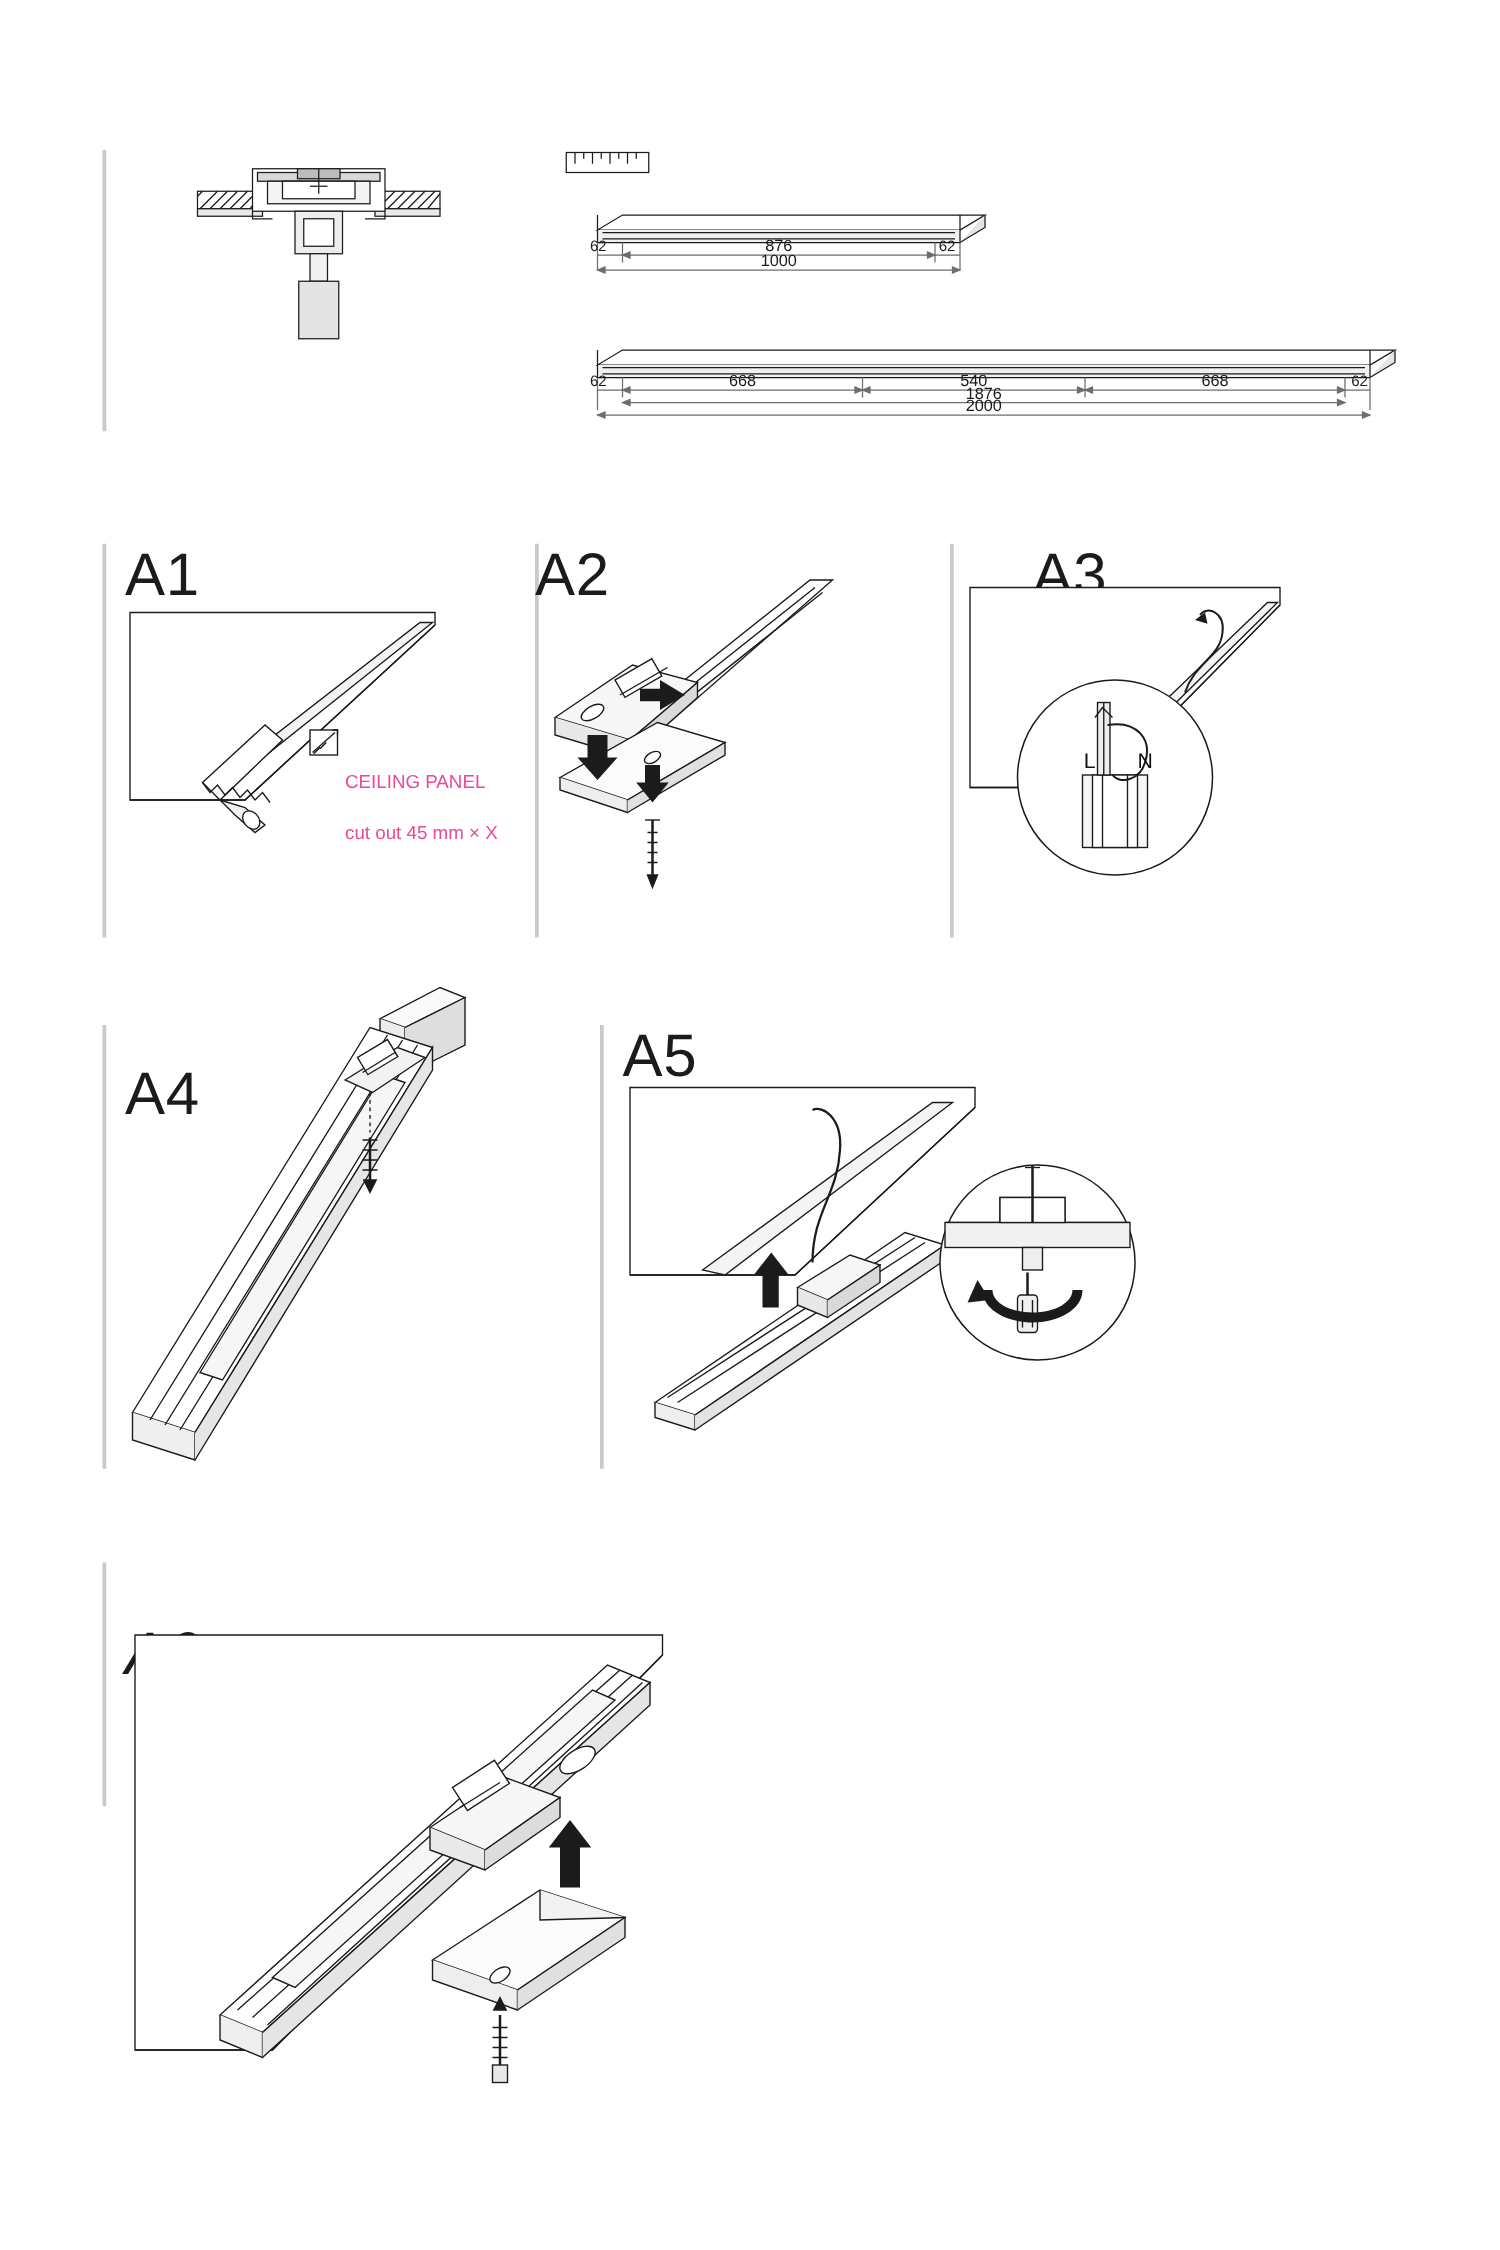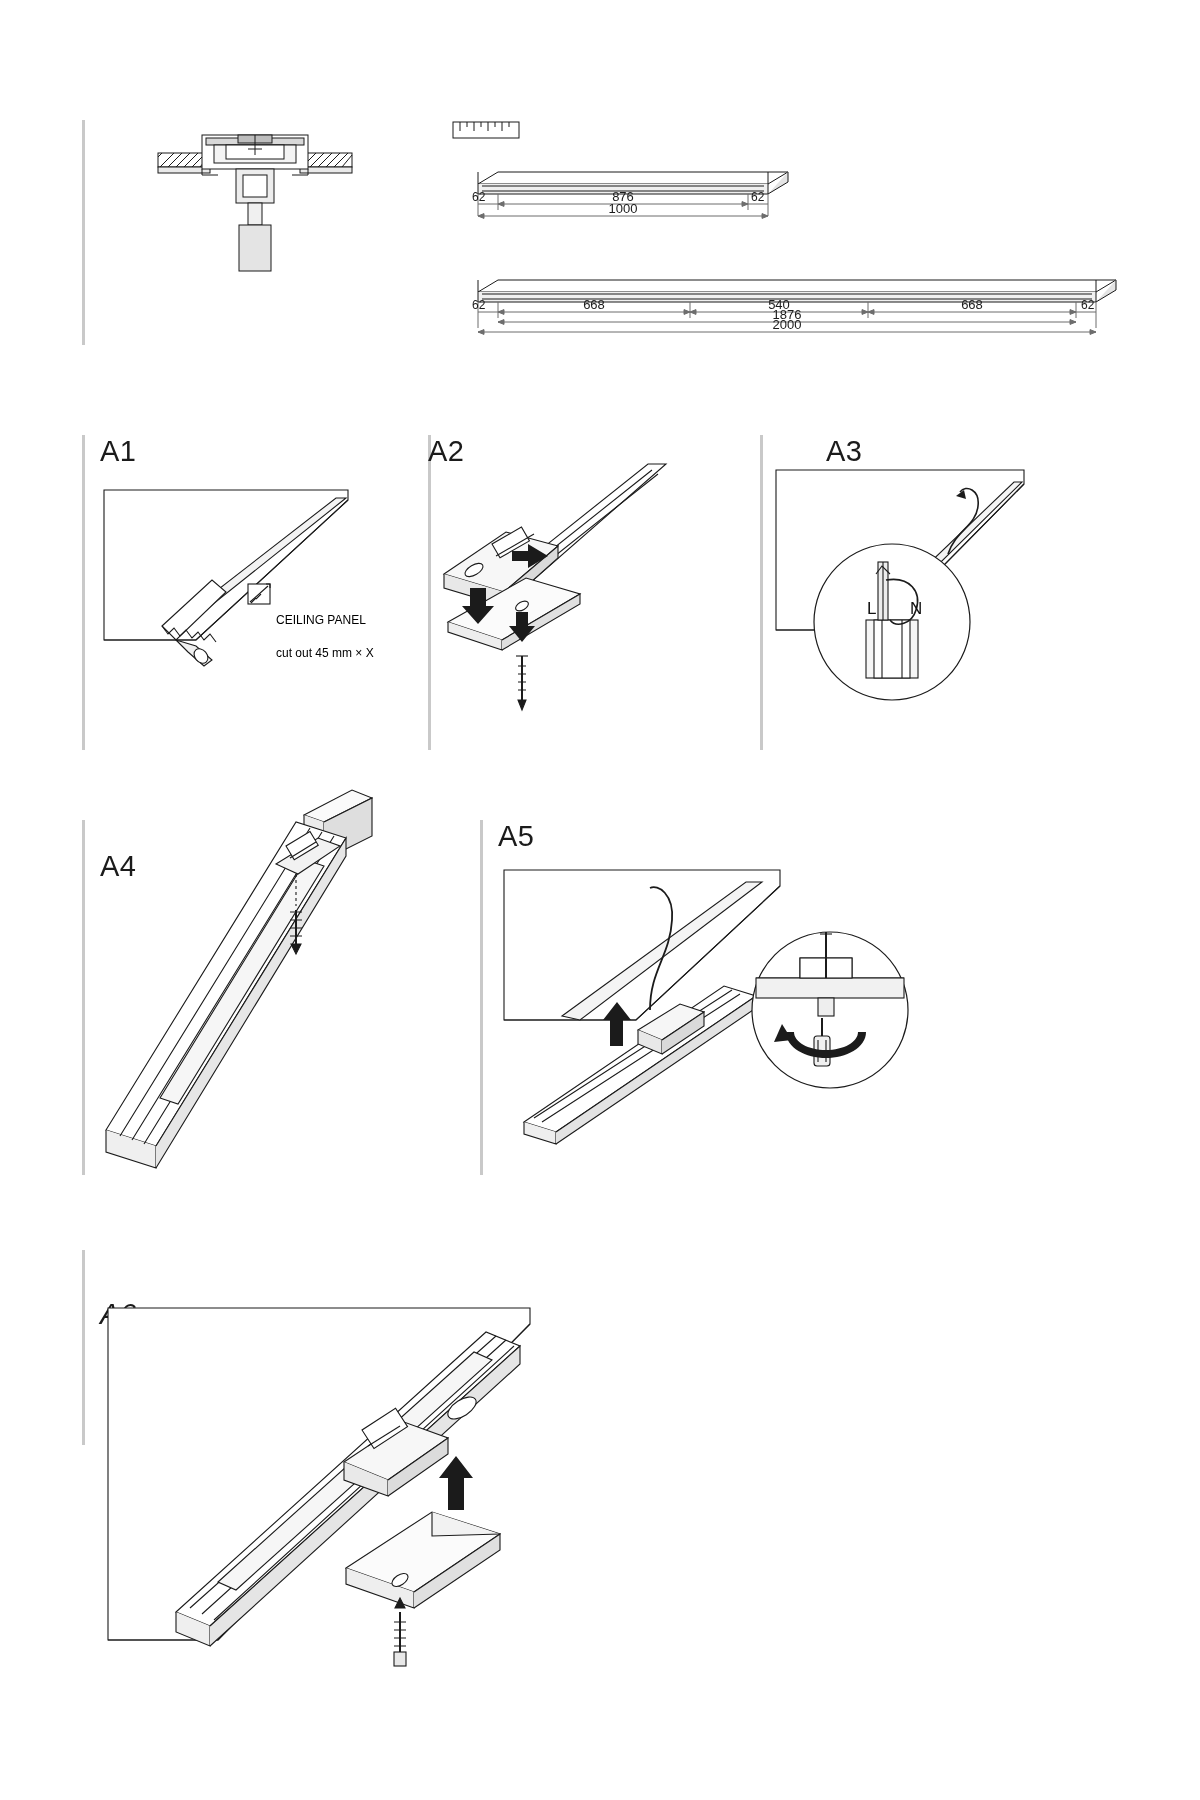--- a/index.html
+++ b/index.html
@@ -11,34 +11,34 @@
     overflow:hidden;
   }
   .sheet{position:absolute;inset:0;}
 
   
   .rule{position:absolute;width:3px;background:#c9c9c9;}
 
   .panel{position:absolute;}
   .step-label{
     position:absolute;
-    font-size:29px;
+    font-size:48px;
     font-weight:400;
     letter-spacing:0.5px;
     color:#1b1b1b;
     line-height:1;
   }
 
   svg{display:block;overflow:visible;}
 
   .note{
     position:absolute;
-    font-size:12px;
+    font-size:15px;
     line-height:1.35;
-    color:#000000;
+    color:#ec4899;
     white-space:pre-line;
   }
 
   .dimtext{
     font-size:13px;
     fill:#1b1b1b;
     font-family:"Liberation Sans", sans-serif;
   }
   .dimtext.small{font-size:12px;}
 

